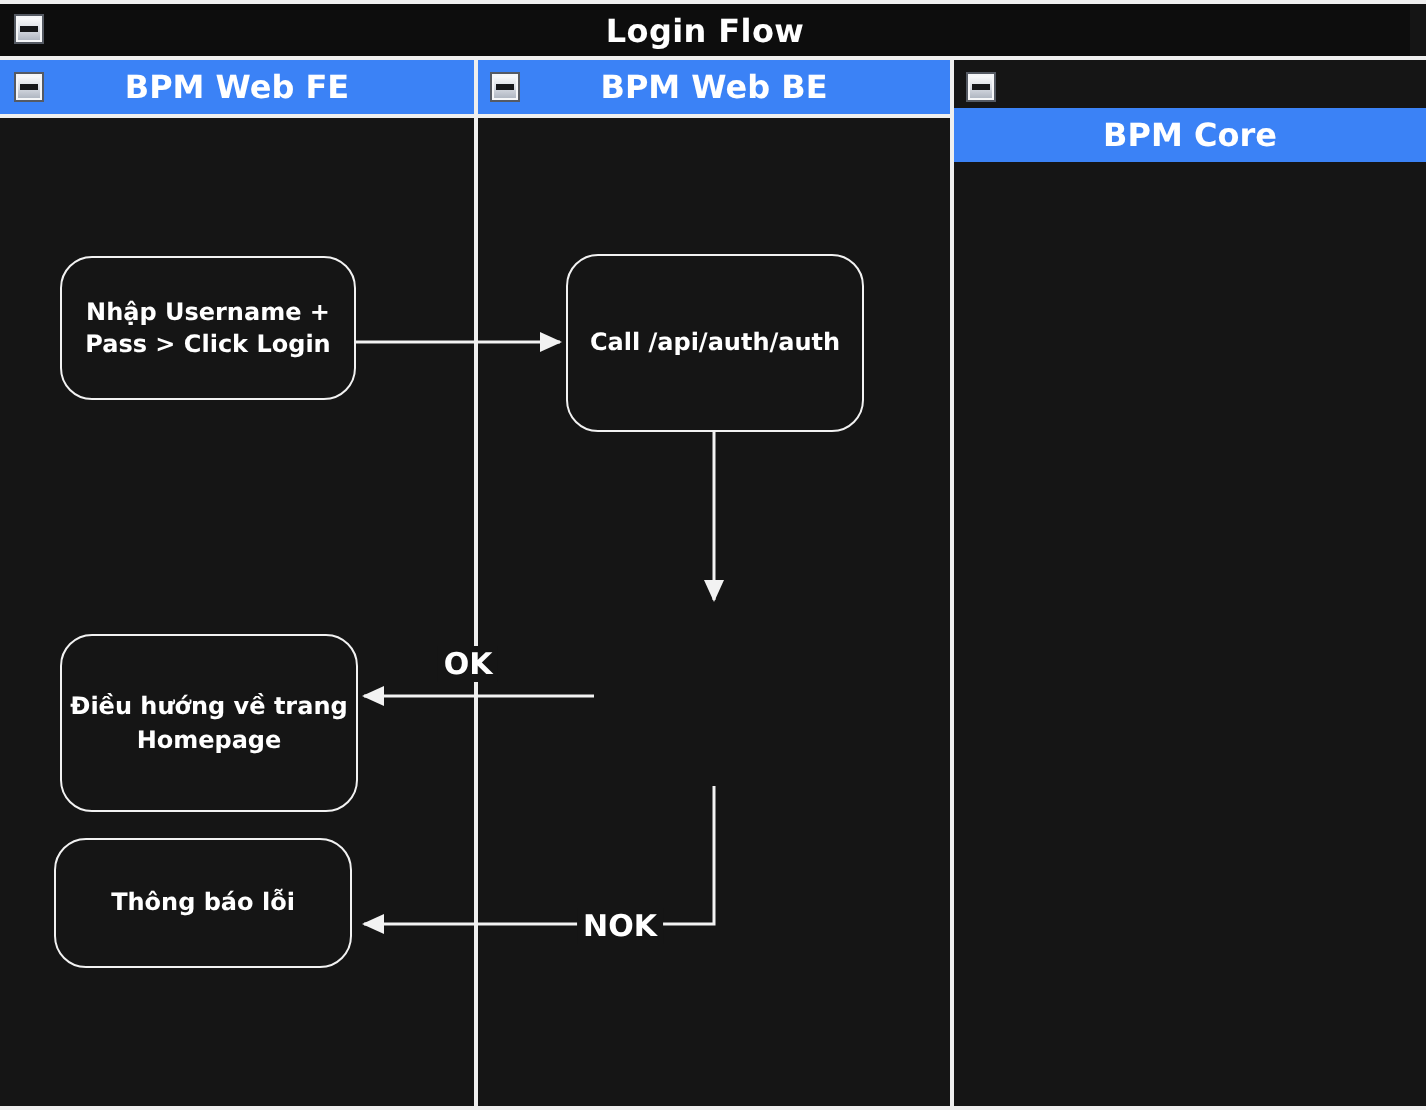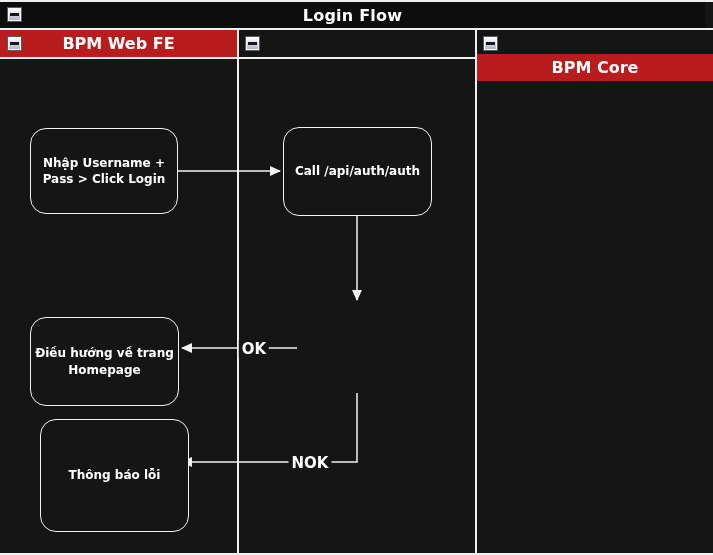--- a/index.html
+++ b/index.html
@@ -29,21 +29,21 @@
 
   
   .title-bar {
     position: absolute; top: 2px; left: 0; width: 705px; height: 26px;
     background: #0d0d0d;
     display: flex; align-items: center; justify-content: center;
   }
   .title-text { font-size: 16px; font-weight: bold; letter-spacing: 0.2px; }
   .lane-header {
     position: absolute; top: 30px; height: 27px;
-    background: #b91c1c;
+    background: #3b82f6;
     display: flex; align-items: center; justify-content: center;
   }
   .lane-header.l1 { left: 0;    width: 237px; }
   .lane-header.l2 { left: 239px; width: 236px; }
   .lane-header.l3 { left: 477px; width: 236px; margin-top: 24px; }
   .lane-title { font-size: 16px; font-weight: bold; }
 
   
   .collapse-btn {
     position: absolute;
@@ -71,24 +71,24 @@
     border-radius: 16px;
     background: #151515;
     display: flex; align-items: center; justify-content: center;
     text-align: center;
     z-index: 3;
   }
   .node-label {
     font-size: 12px; font-weight: bold; line-height: 1.35;
     padding: 0 4px; color: #ffffff;
   }
-  .node.n-input    { left: 30px;  top: 128px; width: 148px; height: 86px; }
+  .node.n-input    { left: 30px;  top: 128px; width: 148px; height: 72px; }
   .node.n-api      { left: 283px; top: 127px; width: 149px; height: 89px; }
   .node.n-homepage { left: 30px;  top: 317px; width: 149px; height: 89px; }
-  .node.n-error    { left: 40px;  top: 419px; width: 149px; height: 113px; }
+  .node.n-error    { left: 27px;  top: 419px; width: 149px; height: 65px; }
   .node.n-api .node-label { white-space: nowrap; }
 
   .decision {
     position: absolute; left: 297px; top: 303px; width: 120px; height: 90px;
     z-index: 3;
   }
   .decision svg { position: absolute; left: 0; top: 0; }
   .decision .node-label {
     position: absolute; left: 50%; top: 50%;
     transform: translate(-50%, -50%);
@@ -101,21 +101,21 @@
     z-index: 2; pointer-events: none;
   }
   .edge-label {
     position: absolute;
     transform: translate(-50%, -50%);
     background: #151515;
     padding: 0 3px;
     font-size: 15px; font-weight: bold; color: #ffffff;
     z-index: 4;
   }
-  .edge-label.ok  { left: 234px; top: 349px; margin-left: 20px; }
+  .edge-label.ok  { left: 234px; top: 332px; }
   .edge-label.nok { left: 290px; top: 463px; margin-left: 20px; }
 </style>
 </head>
 <body>
 
 <div class="pool">
 
   <div class="hline top"></div>
   <div class="hline under-title"></div>
   <div class="hline under-headers"></div>
@@ -130,20 +130,23 @@
     <span class="minus-glyph"></span>
   </div>
 
   <div class="lane-header l1">
     <span class="lane-title">BPM Web FE</span>
   </div>
   <div class="collapse-btn lane-btn-1">
     <span class="minus-glyph"></span>
   </div>
 
+  <div class="lane-header l2">
+    <span class="lane-title">BPM Web BE</span>
+  </div>
   <div class="collapse-btn lane-btn-2">
     <span class="minus-glyph"></span>
   </div>
 
   <div class="lane-header l3">
     <span class="lane-title">BPM Core</span>
   </div>
   <div class="collapse-btn lane-btn-3">
     <span class="minus-glyph"></span>
   </div>

